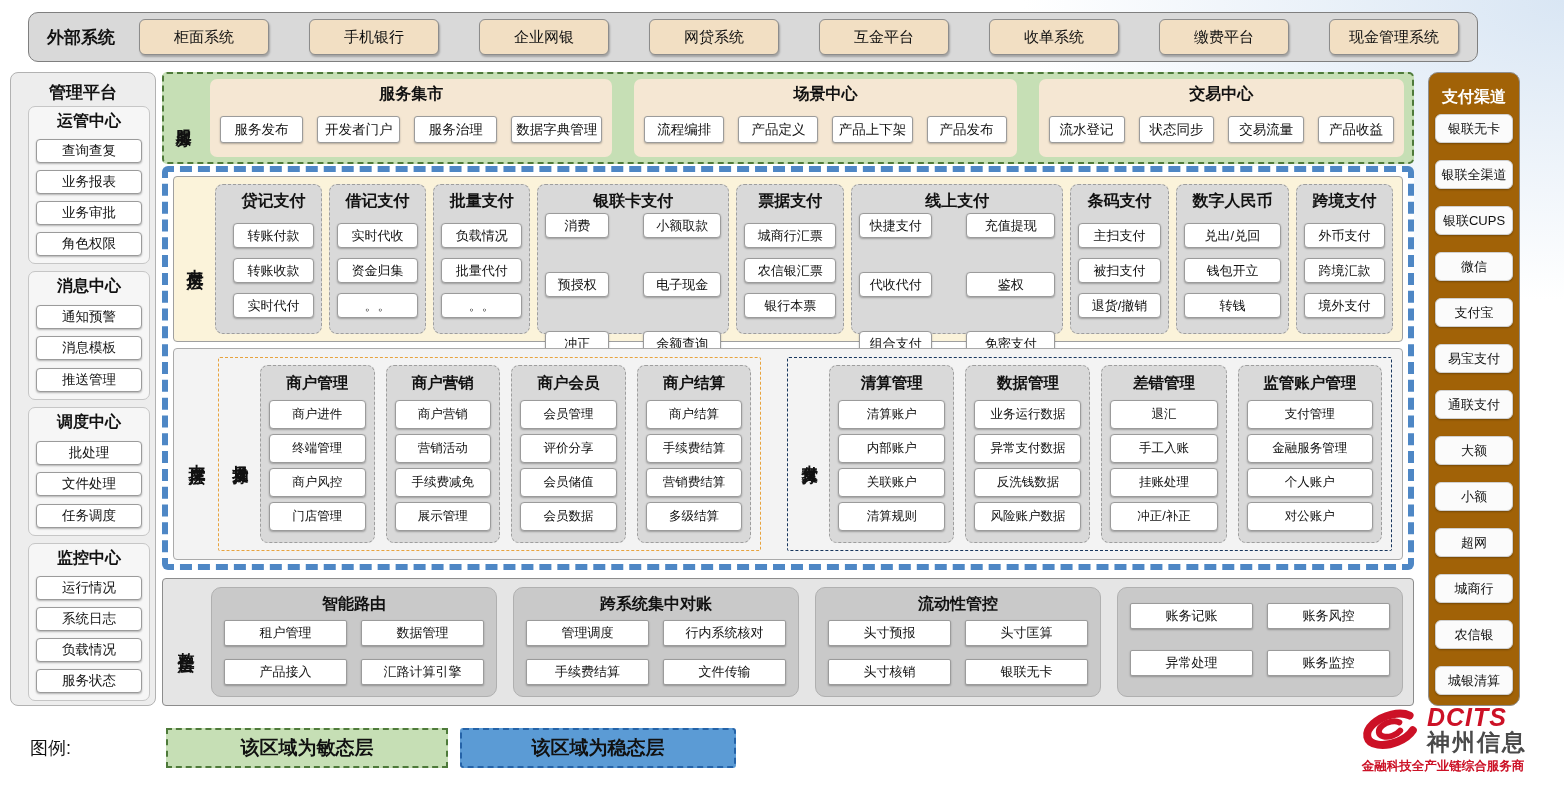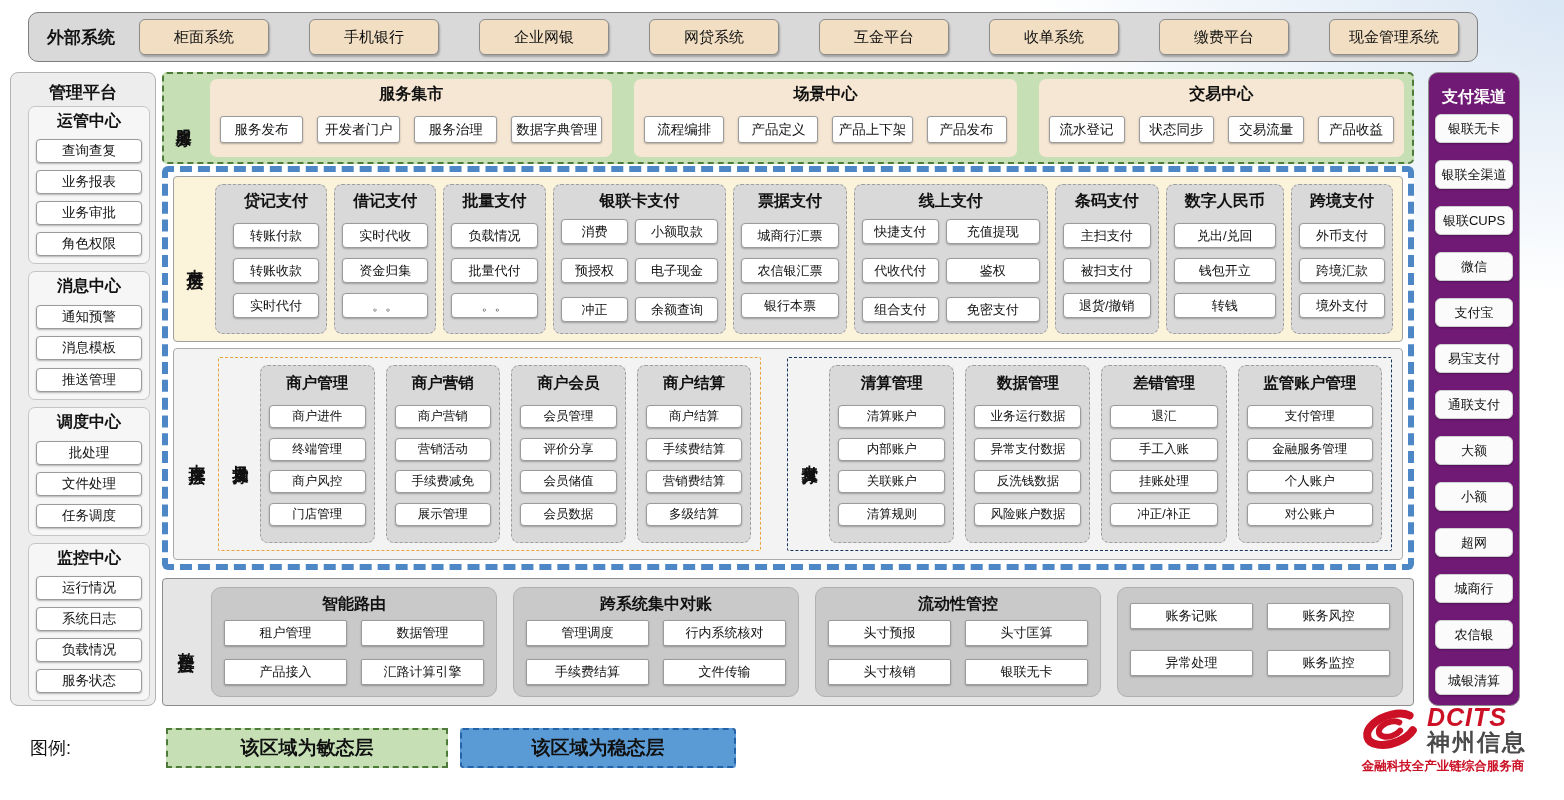--- a/index.html
+++ b/index.html
@@ -76,59 +76,59 @@
     box-sizing:border-box;display:flex;align-items:stretch;padding:7px 9px;gap:8px;
   }
   .pay-vlabel{font-size:17px;width:24px;}
   .pay-sections{flex:1;display:flex;gap:7px;}
   .pay-section{
     background:#d9d9d9;border:1.5px dashed #9e9e9e;border-radius:8px;
     display:flex;flex-direction:column;padding:3px 7px 5px;box-sizing:border-box;min-width:0;
   }
   .pay-title{font-size:16px;font-weight:bold;text-align:center;padding:3px 0 1px;white-space:nowrap;}
   .pay-items{flex:1;display:flex;flex-direction:column;justify-content:space-evenly;}
-  .pay-items.cols2{display:grid;grid-template-columns:0.9fr 1.1fr;column-gap:7px;align-content:space-evenly;row-gap:8px;}
+  .pay-items.cols2{display:grid;grid-template-columns:0.9fr 1.1fr;column-gap:7px;align-content:space-evenly;row-gap:8px;gap:34px;}
   .pay-btn{height:25px;font-size:13px;}
   
   .layer-support{
     flex:1;background:#f3f3f3;border:1px solid #aaa;border-radius:4px;box-sizing:border-box;
     display:flex;padding:8px 10px;gap:8px;
   }
   .sup-vlabel{font-size:17px;width:26px;}
   .sup-groups{flex:1;display:flex;gap:26px;}
   .sup-group{display:flex;padding:7px 9px;gap:8px;box-sizing:border-box;border-radius:2px;min-width:0;}
   .sup-group.orange{border:1.5px dashed var(--orange,#e8a33d);}
   .sup-group.navy{border:1.5px dashed var(--navy,#17365d);}
   .sup-vlabel2{font-size:16px;width:24px;letter-spacing:1px;}
   .sup-secs{flex:1;display:flex;gap:11px;}
   .sup-section{
     background:#d9d9d9;border:1.5px dashed #9e9e9e;border-radius:8px;
     display:flex;flex-direction:column;padding:4px 8px 6px;box-sizing:border-box;min-width:0;flex:1;
   }
   .sup-title{font-size:15.5px;font-weight:bold;text-align:center;padding:3px 0 1px;white-space:nowrap;}
   .sup-items{flex:1;display:flex;flex-direction:column;justify-content:space-evenly;}
-  .sup-btn{height:23px;font-size:12.5px;}
+  .sup-btn{height:29px;font-size:12.5px;}
   
   .layer-integration{
     left:0;top:508px;width:100%;height:128px;box-sizing:border-box;
     background:#e5e5e5;border:1.5px solid #8c8c8c;border-radius:4px;
     display:flex;align-items:stretch;padding:8px 10px;gap:12px;
   }
   .int-vlabel{font-size:17px;width:26px;}
   .int-sections{flex:1;display:flex;gap:16px;}
   .int-section{
     flex:1;background:#c9c9c9;border:1px solid #b0b0b0;border-radius:10px;
     display:flex;flex-direction:column;padding:3px 12px 8px;box-sizing:border-box;
   }
   .int-title{font-size:16px;font-weight:bold;text-align:center;padding:3px 0 2px;}
   .int-items{flex:1;display:grid;grid-template-columns:1fr 1fr;column-gap:14px;row-gap:9px;align-content:space-evenly;}
   .int-btn{height:26px;border-radius:2px;font-size:13px;}
   
   .sidebar-right{
-    left:1428px;top:72px;width:92px;height:634px;background:#701a75;
+    left:1428px;top:72px;width:92px;height:634px;background:#a16207;
     border:1px solid #8f8f8f;border-radius:10px;box-sizing:border-box;
     display:flex;flex-direction:column;padding:6px 6px 10px;
   }
   .sr-title{color:#fff;font-size:16px;font-weight:bold;text-align:center;padding:8px 0 6px;}
   .sr-items{flex:1;display:flex;flex-direction:column;justify-content:space-between;}
   .chan-btn{height:29px;border-radius:6px;font-size:13px;background:#fbfbfb;border:1px solid #d0d0d0;}
   
   .legend{left:30px;top:728px;display:flex;align-items:center;gap:0;}
   .legend-label{font-size:18px;margin-right:95px;}
   .legend-agile{

